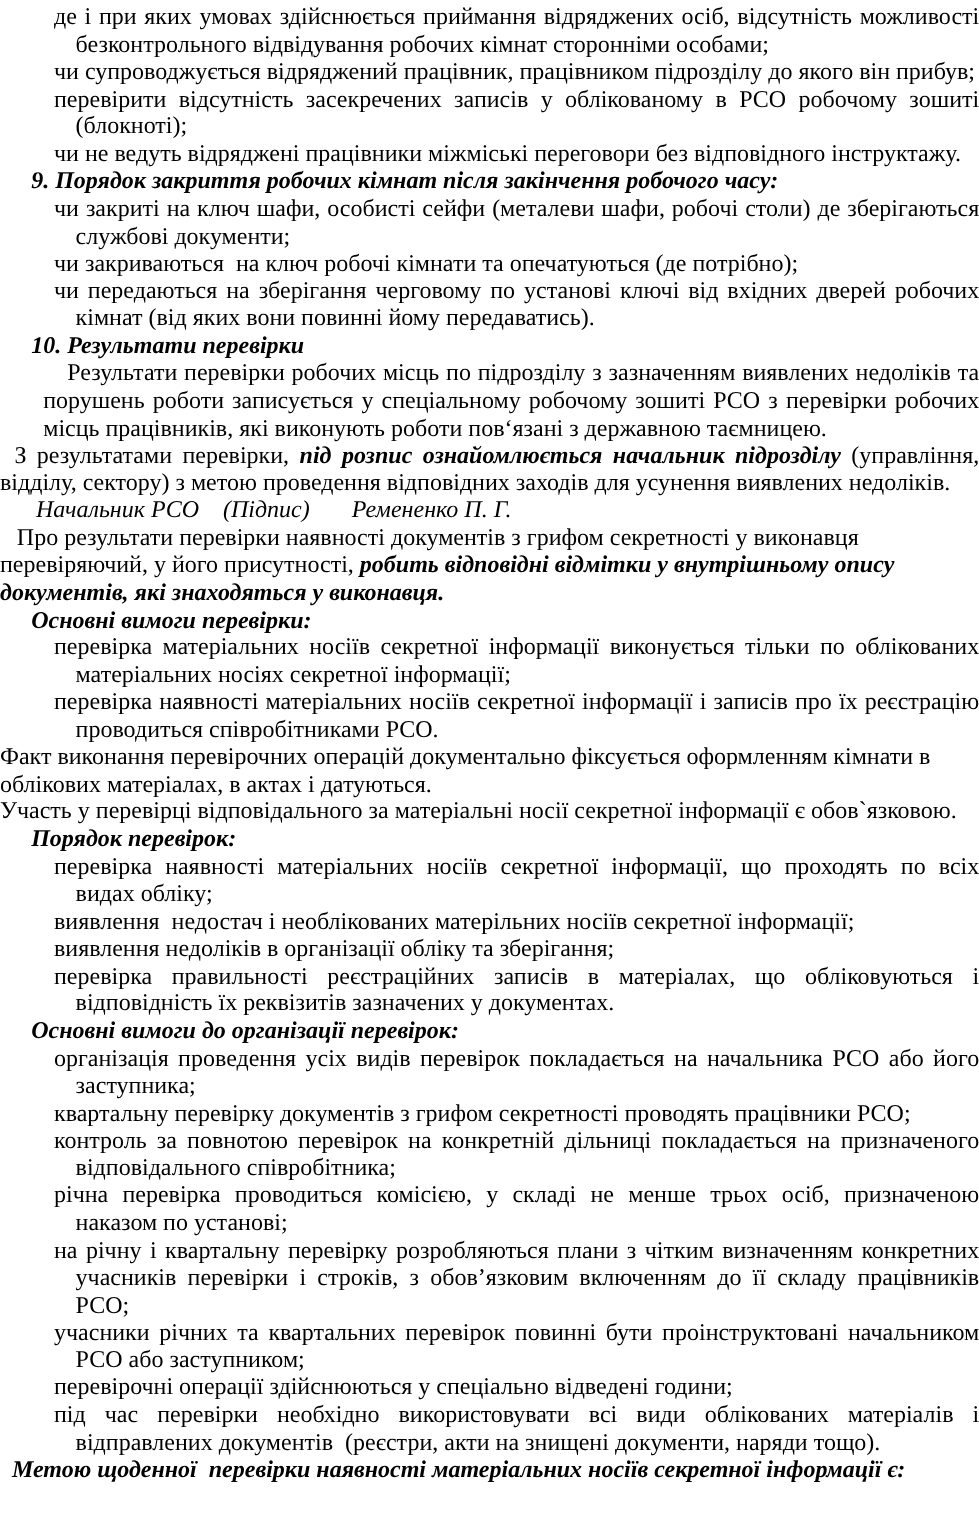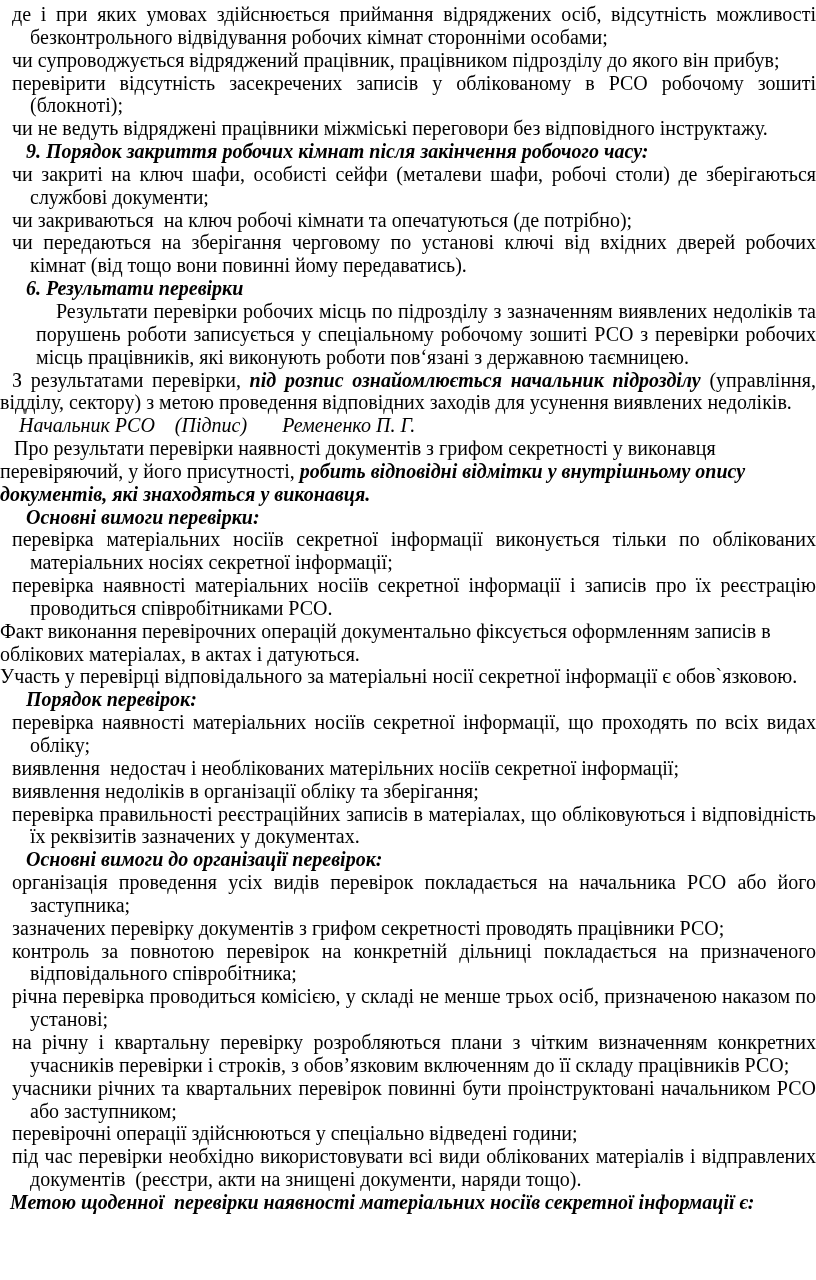--- a/index.html
+++ b/index.html
@@ -9,65 +9,65 @@
     height: 1280px;
     background: #ffffff;
     color: #000000;
     overflow: hidden;
     font-family: "Liberation Serif", "DejaVu Serif", serif;
     font-size: 20px;
     line-height: 22.85px;
   }
   .doc { padding-top: 3px; }
   .para { margin: 0; text-align: justify; }
-  .list { padding-left: 30px; text-indent: -18px; }
+  .list { padding-left: 63px; text-indent: -18px; }
   .h    { font-weight: bold; font-style: italic; text-align: left; }
   .h25  { padding-left: 26px; }
   .h10  { padding-left: 10px; }
   .ind20 { text-indent: 20px; margin-left: 36px; }
   .ind14 { text-indent: 14px; }
   .ind12 { text-indent: 12px; }
   .pre  { white-space: pre-wrap; text-align: left; }
-  .sig  { font-style: italic; padding-left: 19px; text-align: left; }
+  .sig  { font-style: italic; padding-left: 30px; text-align: left; }
   span.bi { font-weight: bold; font-style: italic; margin-top: 20px; }
 </style>
 </head>
 <body>
 
 <div class="page">
   <div class="doc">
       <div class="para list"><span>де і при яких умовах здійснюється приймання відряджених осіб, відсутність можливості безконтрольного відвідування робочих кімнат сторонніми особами;</span></div>
       <div class="para list"><span>чи супроводжується відряджений працівник, працівником підрозділу до якого він прибув;</span></div>
       <div class="para list"><span>перевірити відсутність засекречених записів у облікованому в РСО робочому зошиті (блокноті);</span></div>
       <div class="para list"><span>чи не ведуть відряджені працівники міжміські переговори без відповідного інструктажу.</span></div>
       <div class="para h h25"><span>9. Порядок закриття робочих кімнат після закінчення робочого часу:</span></div>
       <div class="para list"><span>чи закриті на ключ шафи, особисті сейфи (металеви шафи, робочі столи) де зберігаються службові документи;</span></div>
       <div class="para list"><span>чи закриваються&nbsp; на ключ робочі кімнати та опечатуються (де потрібно);</span></div>
-      <div class="para list"><span>чи передаються на зберігання черговому по установі ключі від вхідних дверей робочих кімнат (від тощо вони повинні йому передаватись).</span></div>
-      <div class="para h h25"><span>6. Результати перевірки</span></div>
+      <div class="para list"><span>чи передаються на зберігання черговому по установі ключі від вхідних дверей робочих кімнат (від яких вони повинні йому передаватись).</span></div>
+      <div class="para h h25"><span>10. Результати перевірки</span></div>
       <div class="para ind20"><span>Результати перевірки робочих місць по підрозділу з зазначенням виявлених недоліків та порушень роботи записується у спеціальному робочому зошиті РСО з перевірки робочих місць працівників, які виконують роботи пов‘язані з державною таємницею.</span></div>
       <div class="para ind12"><span>З результатами перевірки, </span><span class="bi">під розпис ознайомлюється начальник підрозділу </span><span>(управління, відділу, сектору) з метою проведення відповідних заходів для усунення виявлених недоліків.</span></div>
       <div class="para sig"><span>Начальник РСО&nbsp;&nbsp;&nbsp; (Підпис)&nbsp;&nbsp;&nbsp;&nbsp;&nbsp;&nbsp; Ремененко П. Г.</span></div>
       <div class="para pre ind14"><span>Про результати перевірки наявності документів з грифом секретності у виконавця
 перевіряючий, у його присутності, </span><span class="bi">робить відповідні відмітки у внутрішньому опису
 документів, які знаходяться у виконавця.</span></div>
       <div class="para h h25"><span>Основні вимоги перевірки:</span></div>
       <div class="para list"><span>перевірка матеріальних носіїв секретної інформації виконується тільки по облікованих матеріальних носіях секретної інформації;</span></div>
       <div class="para list"><span>перевірка наявності матеріальних носіїв секретної інформації і записів про їх реєстрацію проводиться співробітниками РСО.</span></div>
-      <div class="para pre"><span>Факт виконання перевірочних операцій документально фіксується оформленням записів в
+      <div class="para pre"><span>Факт виконання перевірочних операцій документально фіксується оформленням кімнати в
 облікових матеріалах, в актах і датуються.</span></div>
       <div class="para"><span>Участь у перевірці відповідального за матеріальні носії секретної інформації є обов`язковою.</span></div>
       <div class="para h h25"><span>Порядок перевірок:</span></div>
       <div class="para list"><span>перевірка наявності матеріальних носіїв секретної інформації, що проходять по всіх видах обліку;</span></div>
       <div class="para list"><span>виявлення&nbsp; недостач і необлікованих матерільних носіїв секретної інформації;</span></div>
       <div class="para list"><span>виявлення недоліків в організації обліку та зберігання;</span></div>
       <div class="para list"><span>перевірка правильності реєстраційних записів в матеріалах, що обліковуються і відповідність їх реквізитів зазначених у документах.</span></div>
       <div class="para h h25"><span>Основні вимоги до організації перевірок:</span></div>
       <div class="para list"><span>організація проведення усіх видів перевірок покладається на начальника РСО або його заступника;</span></div>
-      <div class="para list"><span>зазначених перевірку документів з грифом секретності проводять працівники РСО;</span></div>
+      <div class="para list"><span>квартальну перевірку документів з грифом секретності проводять працівники РСО;</span></div>
       <div class="para list"><span>контроль за повнотою перевірок на конкретній дільниці покладається на призначеного відповідального співробітника;</span></div>
       <div class="para list"><span>річна перевірка проводиться комісією, у складі не менше трьох осіб, призначеною наказом по установі;</span></div>
       <div class="para list"><span>на річну і квартальну перевірку розробляються плани з чітким визначенням конкретних учасників перевірки і строків, з обов’язковим включенням до її складу працівників РСО;</span></div>
       <div class="para list"><span>учасники річних та квартальних перевірок повинні бути проінструктовані начальником РСО або заступником;</span></div>
       <div class="para list"><span>перевірочні операції здійснюються у спеціально відведені години;</span></div>
       <div class="para list"><span>під час перевірки необхідно використовувати всі види облікованих матеріалів і відправлених документів&nbsp; (реєстри, акти на знищені документи, наряди тощо).</span></div>
       <div class="para h h10"><span>Метою щоденної&nbsp; перевірки наявності матеріальних носіїв секретної інформації є:</span></div>
     </div>
 </div>
 

